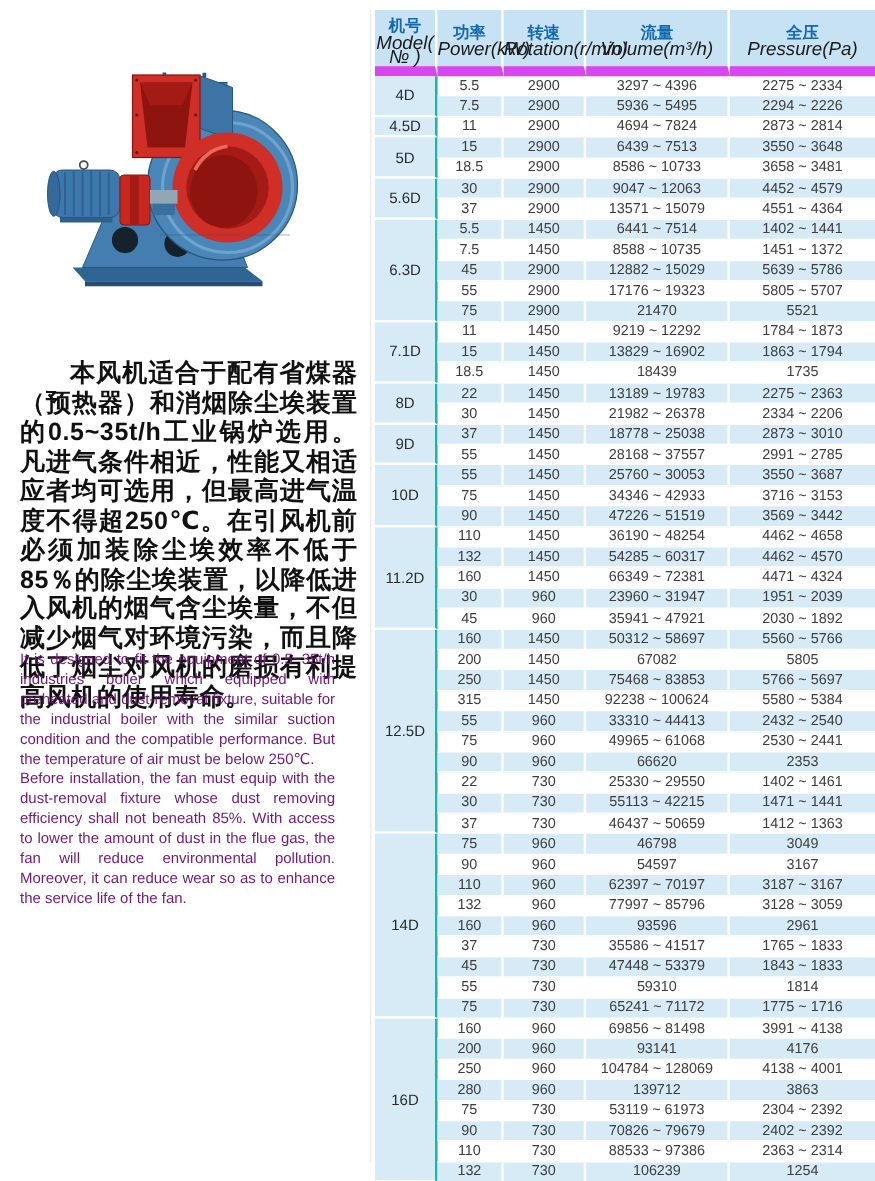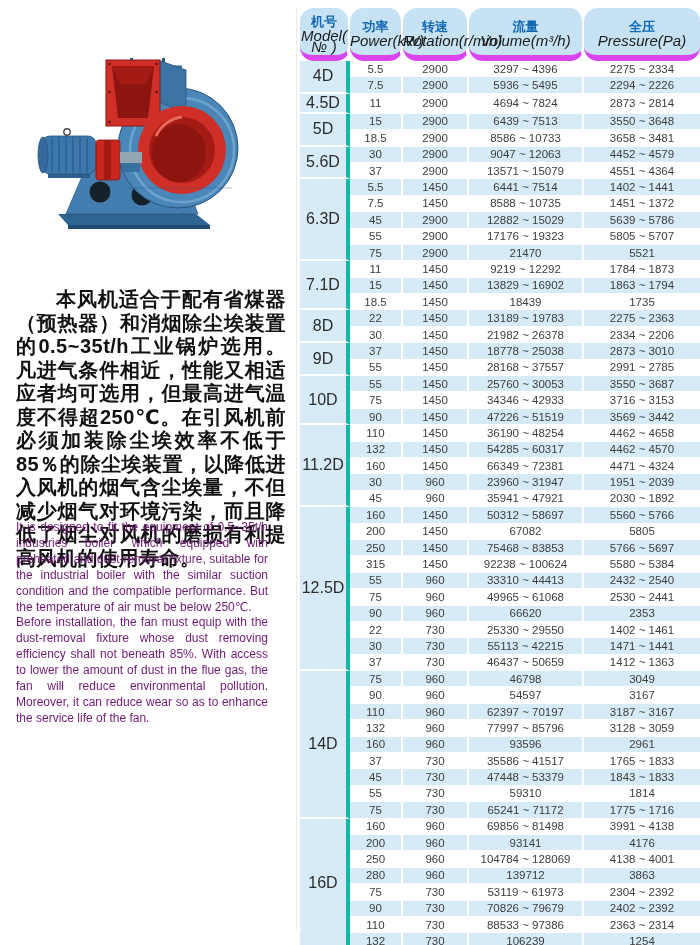--- a/index.html
+++ b/index.html
@@ -23,35 +23,35 @@
   }
   .divider{position:absolute;left:296px;top:8px;width:1px;height:922px;background:#ebebeb;}
 
   
   table.spec-table{
     position:absolute;left:300px;top:8px;width:400px;
     border-collapse:separate;border-spacing:0;table-layout:fixed;
   }
   .spec-table th,.spec-table td{padding:0;text-align:center;vertical-align:middle;box-sizing:border-box;}
   .spec-table thead th{
-    height:53px;background:#c6e2f3;border-right:2px solid #fff;border-bottom:6px solid #d946ef;border-radius:14px;
+    height:53px;background:#c6e2f3;border-right:2px solid #fff;border-bottom:8px solid #d946ef;
   }
   .spec-table thead th:last-child{border-right:none;}
   th .cn{display:block;color:#1268b3;font-size:13px;font-weight:bold;line-height:16px;padding-top:2px;}
   th .en{display:block;color:#1a1a1a;font-size:15px;font-weight:normal;line-height:11px;font-style:italic;}
   .spec-table td{
     height:16.4px;font-size:11.5px;color:#3d3d3d;
     border-right:2px solid #fff;border-bottom:1px solid #fff;
     white-space:nowrap;overflow:hidden;
   }
   .spec-table td:last-child{border-right:none;}
   .spec-table tbody tr:nth-child(even) td{background:#d7ebf7;}
   .spec-table tbody tr td.model-cell{
-    background:#d7ebf7 !important;font-size:16px;color:#2b2b2b;
-    border-bottom:2px solid #fff;border-right:4px solid #14b8a6;
+    background:#d7ebf7 !important;font-size:12px;color:#2b2b2b;
+    border-bottom:2px solid #fff;border-right:2px solid #14b8a6;
   }
 </style>
 </head>
 <body>
 
 <div class="page">
 
   <div class="fan-figure">
     <svg viewBox="0 0 216 176" width="216" height="176">
 

